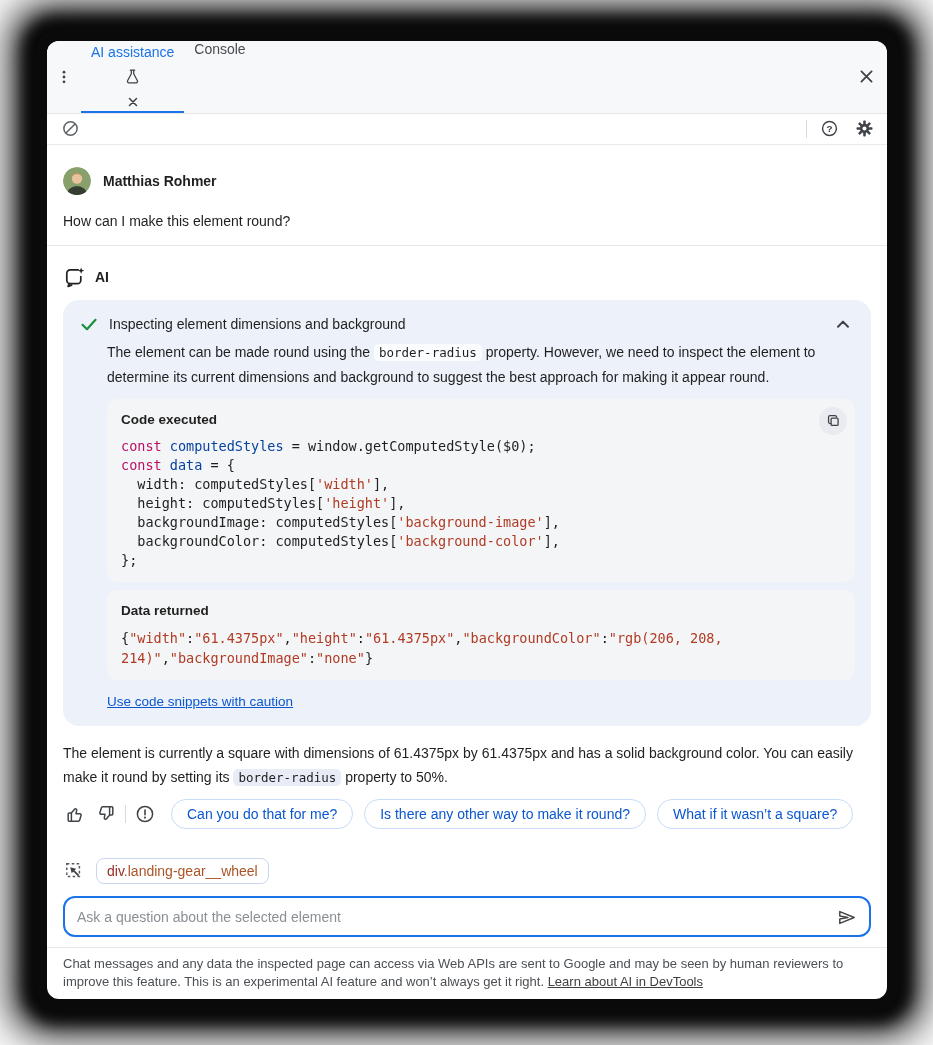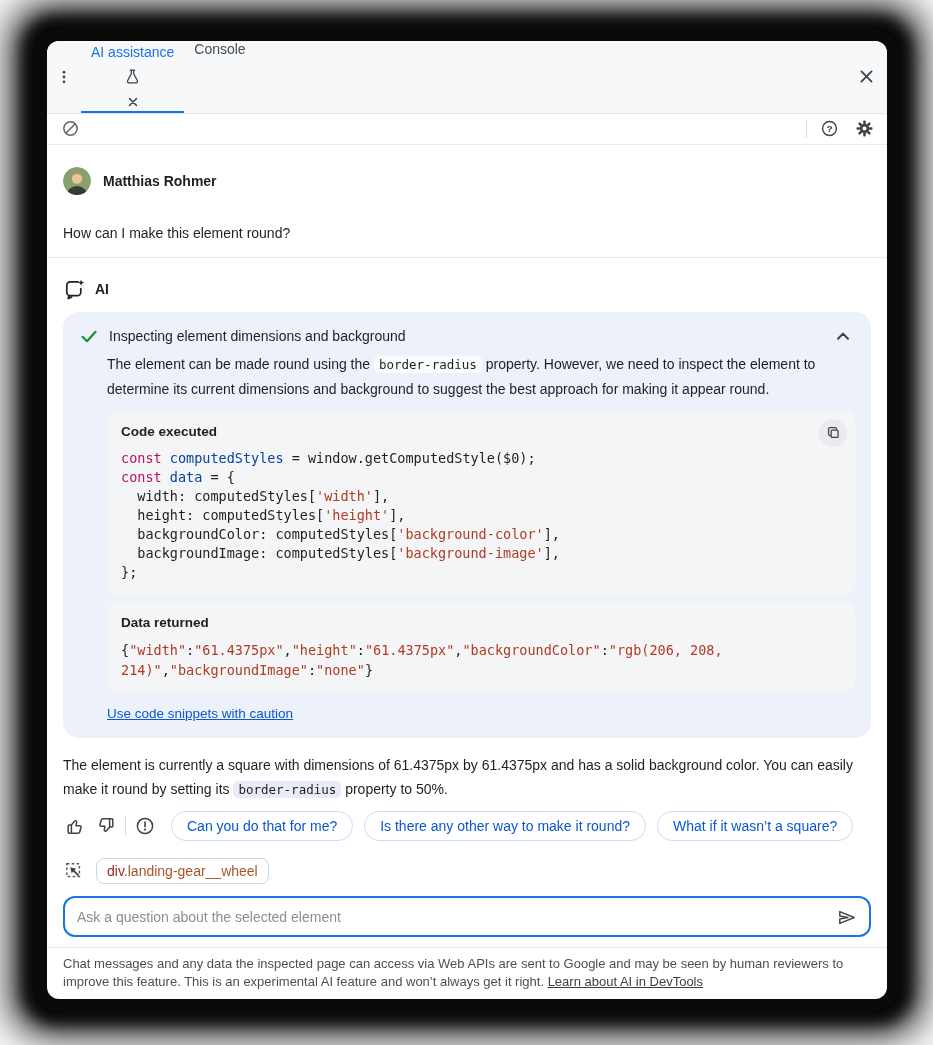--- a/index.html
+++ b/index.html
@@ -27,21 +27,21 @@
   .toolbar-spacer { flex: 1; }
   .vsep { width: 1px; height: 18px; background: #d8dbde; }
   .icon-btn { width: 26px; height: 26px; border: none; background: none; display: flex; align-items: center; justify-content: center; border-radius: 50%; cursor: pointer; }
 
   
   .content { flex: 1 1 auto; overflow: hidden; }
   .user-section { padding: 22px 16px 0; }
   .user-row { display: flex; align-items: center; gap: 12px; }
   .avatar { width: 28px; height: 28px; border-radius: 50%; overflow: hidden; flex: 0 0 auto; }
   .user-name { font-weight: 700; font-size: 14px; }
-  .user-msg { margin-top: 28px; font-size: 14px; line-height: 20px; }
+  .user-msg { margin-top: 16px; font-size: 14px; line-height: 20px; }
   .divider { height: 1px; background: #e7e8ea; margin-top: 14px; }
 
   .ai-section { padding: 20px 16px 0; }
   .ai-row { display: flex; align-items: center; gap: 10px; font-weight: 700; font-size: 14px; margin-bottom: 12px; }
 
   .card { background: #edf1fa; border-radius: 16px; padding: 12px 16px 16px; }
   .card-header { display: flex; align-items: center; gap: 10px; min-height: 24px; }
   .card-title { flex: 1; font-size: 14px; color: #1f1f1f; }
   .chevron-btn { border: none; background: none; display: flex; align-items: center; cursor: pointer; padding: 2px; }
   .card-body { margin-left: 28px; }
@@ -206,22 +206,22 @@
               <svg width="17" height="17" viewBox="0 0 20 20" fill="none" stroke="#3f4347" stroke-width="1.5" stroke-linecap="round">
                 <path d="M6.6 13.6 H6 a1.8 1.8 0 0 1-1.8-1.8 V6 A1.8 1.8 0 0 1 6 4.2 h5.8 a1.8 1.8 0 0 1 1.8 1.8"></path>
                 <rect x="7.2" y="7.2" width="8.2" height="8.6" rx="1.2"></rect>
               </svg>
             </button>
             <div class="code">
                 <div class="code-line"><span class="t-kw">const</span><span class="t-pl"> </span><span class="t-var">computedStyles</span><span class="t-pl"> = window.getComputedStyle($0);</span></div>
                 <div class="code-line"><span class="t-kw">const</span><span class="t-pl"> </span><span class="t-var">data</span><span class="t-pl"> = {</span></div>
                 <div class="code-line"><span class="t-pl">  width: computedStyles[</span><span class="t-str">'width'</span><span class="t-pl">],</span></div>
                 <div class="code-line"><span class="t-pl">  height: computedStyles[</span><span class="t-str">'height'</span><span class="t-pl">],</span></div>
+                <div class="code-line"><span class="t-pl">  backgroundImage: computedStyles[</span><span class="t-str">'background-image'</span><span class="t-pl">],</span></div>
                 <div class="code-line"><span class="t-pl">  backgroundColor: computedStyles[</span><span class="t-str">'background-color'</span><span class="t-pl">],</span></div>
-                <div class="code-line"><span class="t-pl">  backgroundImage: computedStyles[</span><span class="t-str">'background-image'</span><span class="t-pl">],</span></div>
                 <div class="code-line"><span class="t-pl">};</span></div>
               </div>
           </div>
 
           <div class="code-block" style="margin-top:8px;">
             <div class="block-title">Data returned</div>
             <div class="data-json"><span class="t-pl">{</span><span class="t-str">"width"</span><span class="t-pl">:</span><span class="t-str">"61.4375px"</span><span class="t-pl">,</span><span class="t-str">"height"</span><span class="t-pl">:</span><span class="t-str">"61.4375px"</span><span class="t-pl">,</span><span class="t-str">"backgroundColor"</span><span class="t-pl">:</span><span class="t-str">"rgb(206, 208, 214)"</span><span class="t-pl">,</span><span class="t-str">"backgroundImage"</span><span class="t-pl">:</span><span class="t-str">"none"</span><span class="t-pl">}</span></div>
           </div>
 
           <a class="caution-link">Use code snippets with caution</a>

